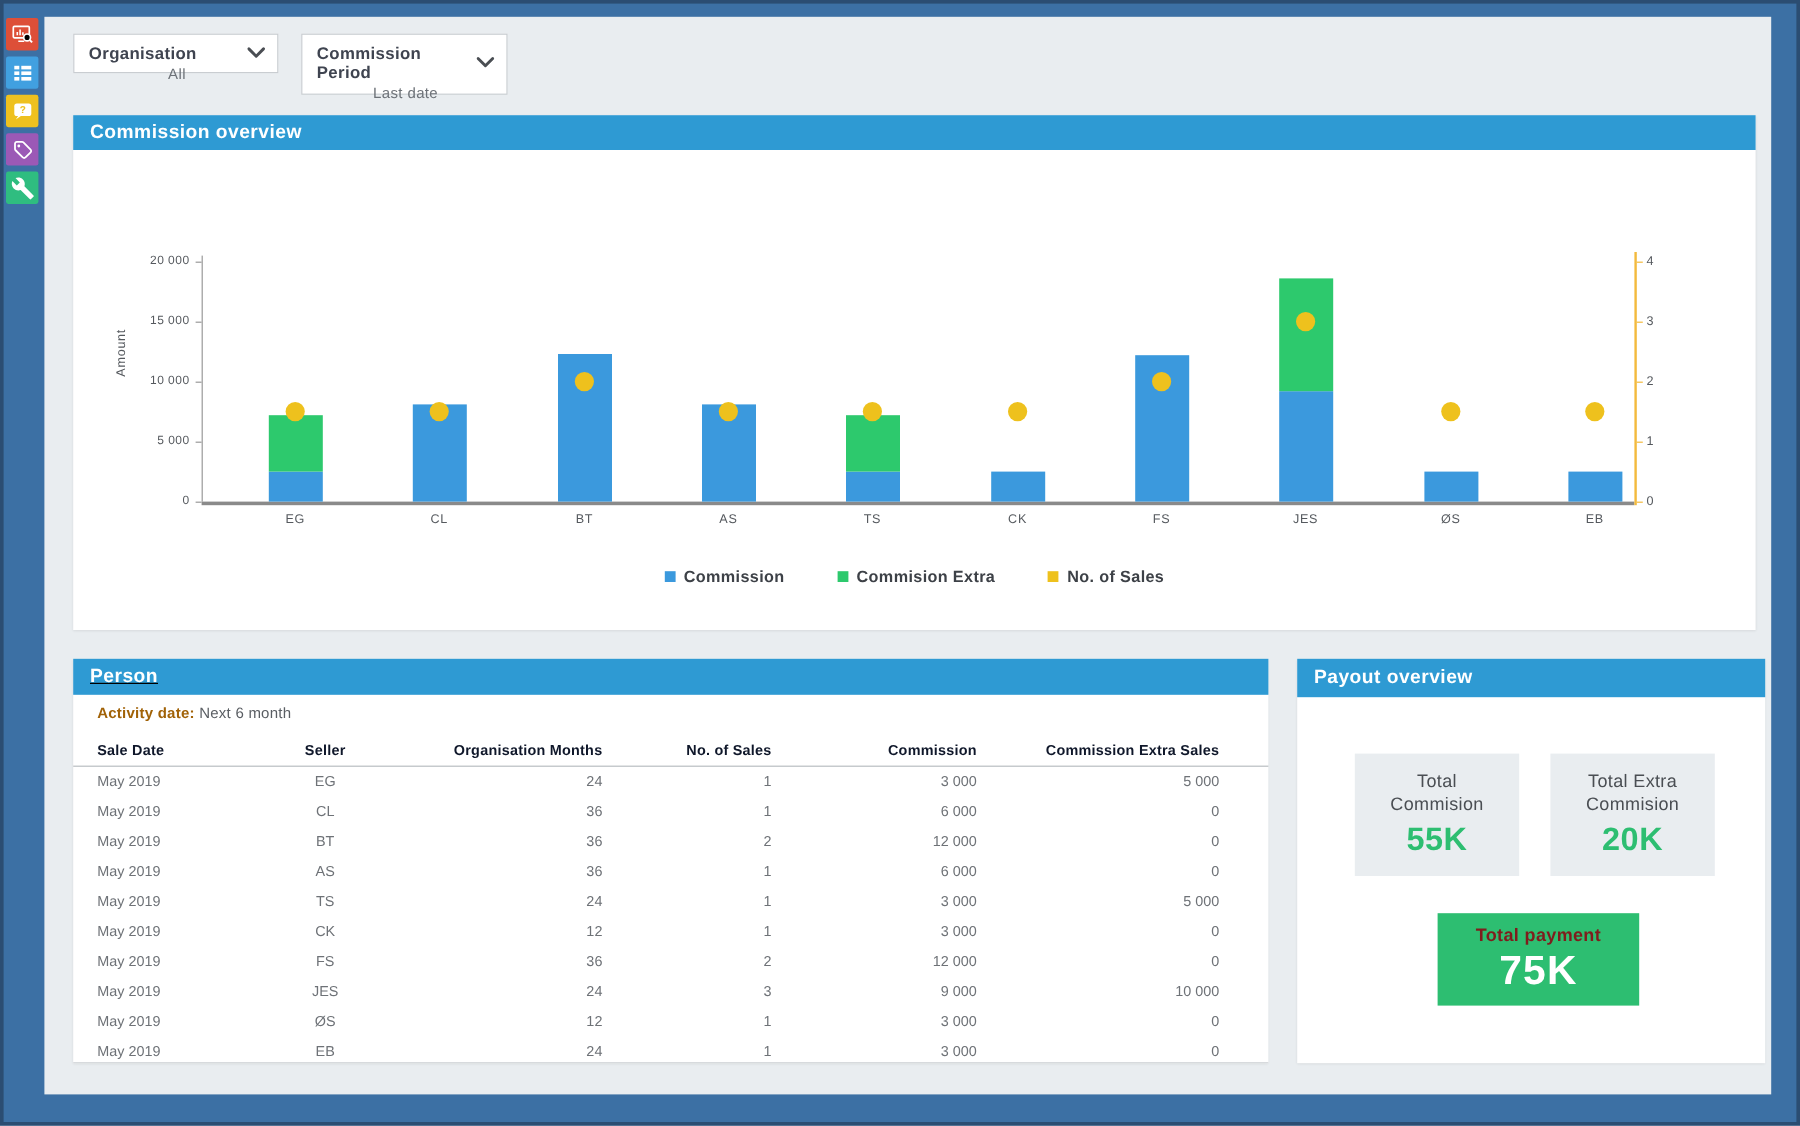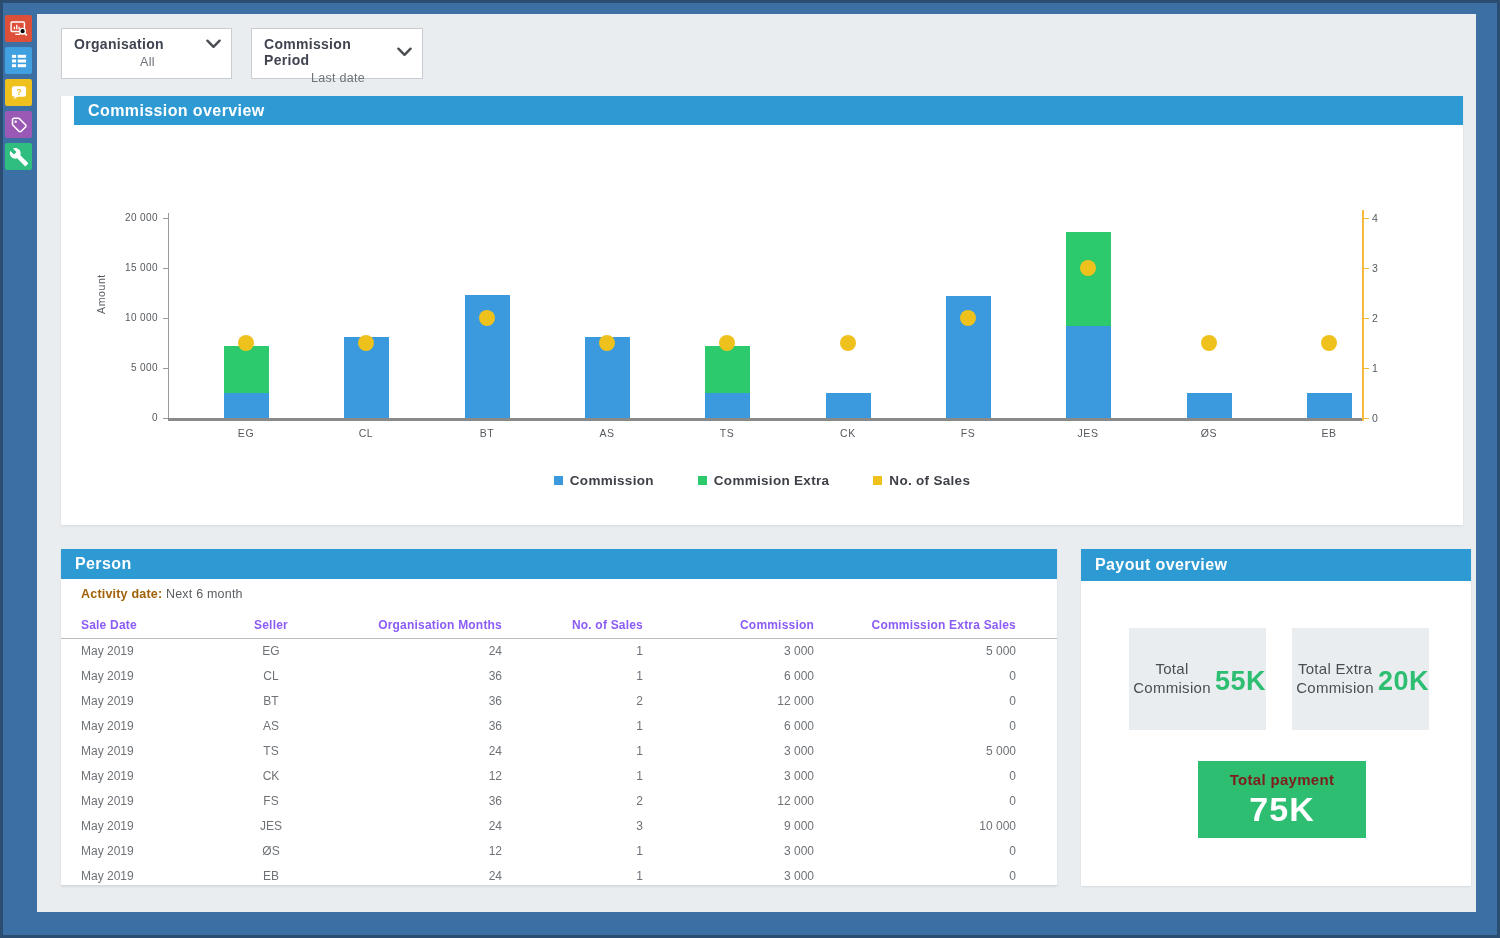--- a/index.html
+++ b/index.html
@@ -40,28 +40,28 @@
   .sales-dot { position:absolute; width:16px; height:16px; border-radius:50%; }
   .x-label { position:absolute; font-size:10.5px; color:#55595e; text-align:center; letter-spacing:.6px; }
   #legend { position:absolute; left:0; width:1402px; display:flex; justify-content:center; gap:44px; }
   .legend-item { display:flex; align-items:center; gap:7px; cursor:pointer; }
   .legend-swatch { width:9px; height:9px; }
   .legend-text { font-size:13.5px; font-weight:600; color:#3d4147; letter-spacing:.3px; }
   
   .activity-line { position:absolute; left:20px; top:38px; font-size:12.5px; color:#5a5e63; letter-spacing:.2px; }
   .activity-line b { color:#a16207; }
   .ptable { position:absolute; left:20px; top:68px; border-collapse:collapse; table-layout:fixed; }
-  .ptable th { font-size:12px; font-weight:700; color:#8b5cf6; letter-spacing:.2px; padding:0; height:21px; vertical-align:bottom; padding-bottom:6px; }
+  .ptable th { font-size:12px; font-weight:700; color:#0f172a; letter-spacing:.2px; padding:0; height:21px; vertical-align:bottom; padding-bottom:6px; }
   .ptable td { font-size:12px; color:#6e7277; height:25px; padding:0; }
   .header-rule { position:absolute; left:0; width:100%; height:1px; background:#b9bdc1; }
   .bottom-rule { position:absolute; left:0; bottom:0; width:100%; height:1px; background:#d7dadd; }
   .al { text-align:left; } .ac { text-align:center; } .ar { text-align:right; }
   
   .payout-card { position:absolute; width:137px; height:102px; background:#e9edf0;
-    display:flex; flex-direction:row; align-items:center; justify-content:center; text-align:center; }
+    display:flex; flex-direction:column; align-items:center; justify-content:center; text-align:center; }
   .payout-card .lbl { font-size:15px; color:#4a4e53; line-height:1.25; letter-spacing:.3px; }
   .payout-card .val { font-size:27px; font-weight:600; margin-top:4px; letter-spacing:.5px; }
   #payment-card { position:absolute; display:flex; flex-direction:column; align-items:center; justify-content:center; text-align:center; }
   #payment-card .lbl { font-size:15px; font-weight:700; color:#7f1d1d; letter-spacing:.3px; }
   #payment-card .val { font-size:34px; font-weight:700; color:#fff; letter-spacing:1px; margin-top:2px; }
 </style>
 </head>
 <body>
 
 <div id="frame"></div>
@@ -110,21 +110,21 @@
     </div>
     <div class="side-icon" style="top: 143px; background: rgb(47, 189, 128);">
       <span style="color: rgb(47, 189, 128);">
         <svg viewBox="0 0 24 24">
           <path d="M22.7 19l-9.1-9.1c.9-2.3.4-5-1.5-6.9-2-2-5-2.4-7.4-1.3L9 6 6 9 1.6 4.7C.4 7.1.9 10.1 2.9 12.1c1.9 1.9 4.6 2.4 6.9 1.5l9.1 9.1c.4.4 1 .4 1.4 0l2.3-2.3c.5-.4.5-1.1.1-1.4z" fill="#fff"></path>
         </svg>
       </span>
     </div>
   </div>
 
-<div class="filter-box" style="left:61px;top:28px;width:171px;height:51px;">
+<div class="filter-box" style="left:61px;top:28px;width:171px;height:33px;">
   <div class="filter-label-row">
     <span class="filter-label">Organisation</span>
     <span class="chev">
       <svg viewBox="0 0 16 10">
           <path d="M1.5 1.5 L8 8 L14.5 1.5" fill="none" stroke="#4a4e53" stroke-width="2.6" stroke-linecap="round" stroke-linejoin="round"></path>
         </svg>
     </span>
   </div>
   <div class="filter-value">All</div>
 </div>
@@ -135,21 +135,21 @@
     <span class="chev">
       <svg viewBox="0 0 16 10">
           <path d="M1.5 1.5 L8 8 L14.5 1.5" fill="none" stroke="#4a4e53" stroke-width="2.6" stroke-linecap="round" stroke-linejoin="round"></path>
         </svg>
     </span>
   </div>
   <div class="filter-value">Last date</div>
 </div>
 
 <div class="panel" style="left:61px;top:96px;width:1402px;height:429px;">
-  <div class="panel-header" style="height:29px;margin-left:13px;">Commission overview</div>
+  <div class="panel-header" style="height:29px;">Commission overview</div>
   <div id="chart-body">
       <div class="axis-line" style="left: 107px; top: 88px; width: 1px; height: 205px;"></div>
       <div class="baseline" style="left: 107px; top: 293px; width: 1194px;"></div>
       <div class="tick-mark-left" style="left: 102px; top: 293px;"></div>
       <div class="tick-label-left" style="left: 37px; top: 287px;">0</div>
       <div class="tick-mark-left" style="left: 102px; top: 243px;"></div>
       <div class="tick-label-left" style="left: 37px; top: 237px;">5 000</div>
       <div class="tick-mark-left" style="left: 102px; top: 193px;"></div>
       <div class="tick-label-left" style="left: 37px; top: 187px;">10 000</div>
       <div class="tick-mark-left" style="left: 102px; top: 143px;"></div>
@@ -211,21 +211,21 @@
           <span class="legend-text">Commision Extra</span>
         </span>
         <span class="legend-item">
           <span class="legend-swatch" style="background: rgb(238, 193, 29);"></span>
           <span class="legend-text">No. of Sales</span>
         </span>
       </div>
     </div>
 </div>
 
-<div class="panel" style="left:61px;top:549px;width:996px;height:337px;">
+<div class="panel" style="left:61px;top:549px;width:996px;height:337px;text-decoration:underline;">
   <div class="panel-header" style="height:30px;">Person</div>
   <div class="activity-line">
     <b>Activity date:</b>
     <span>Next 6 month</span>
   </div>
   <div class="header-rule" style="top:89px;"></div>
   <table class="ptable" id="person-table" style="width: 935px;">
       <thead>
         <tr>
           <th class="al" style="width: 120px;">Sale Date</th>

